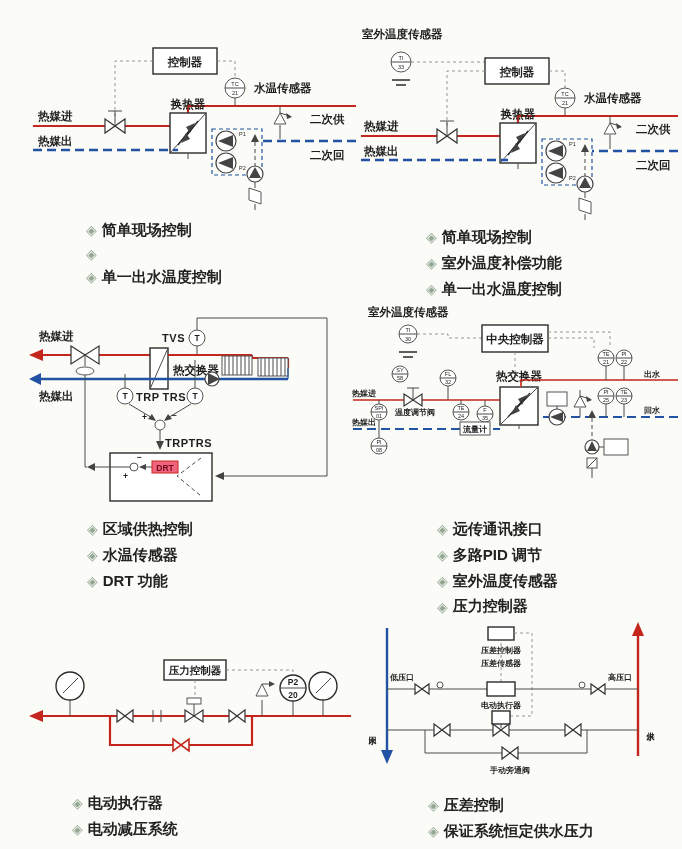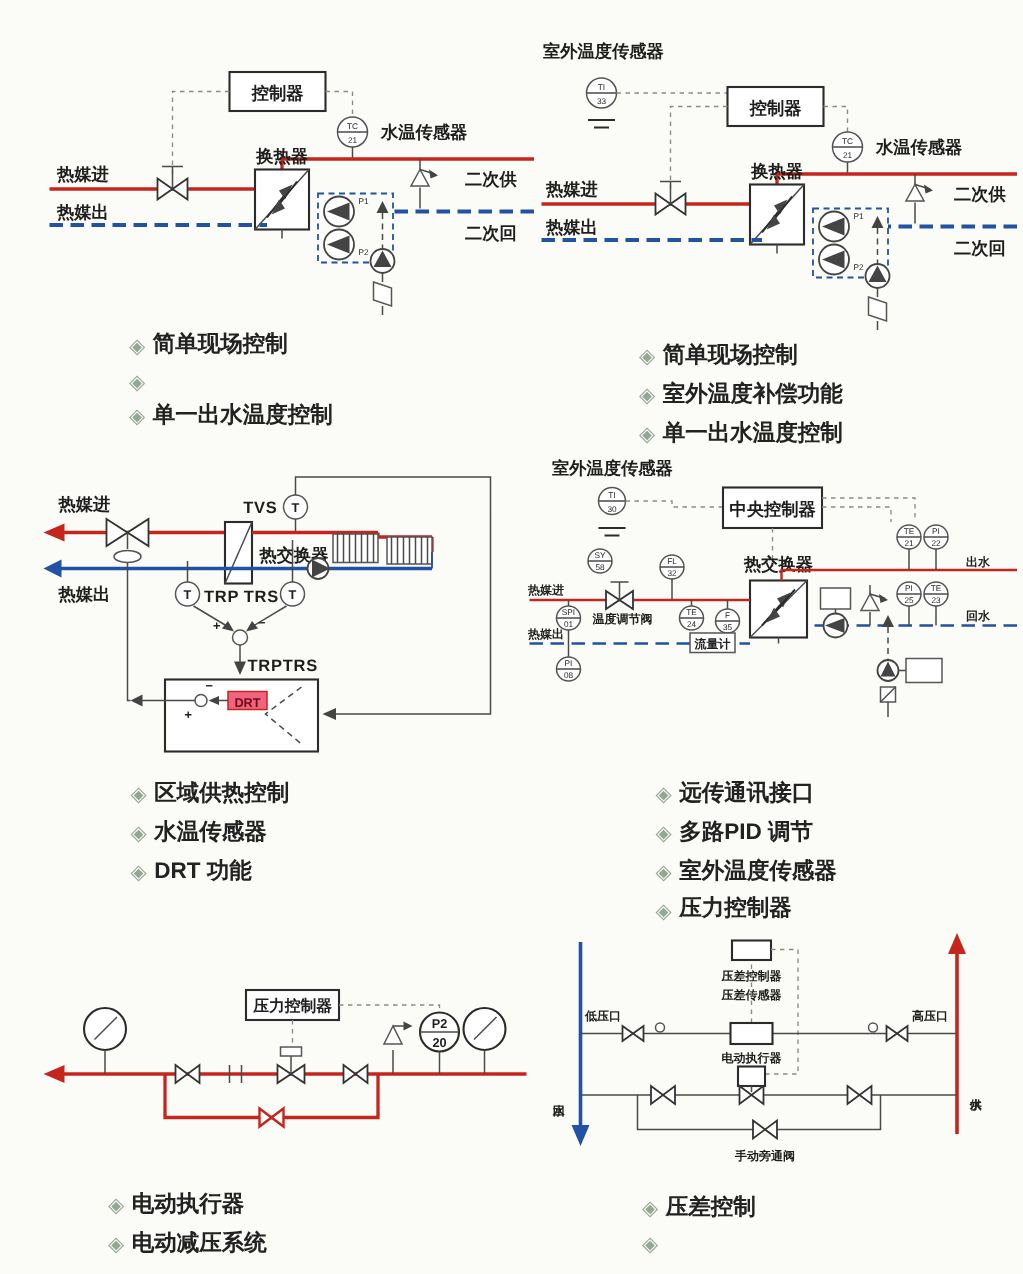--- a/index.html
+++ b/index.html
@@ -574,15 +574,16 @@
     <polygon class="valve" points="142,129 158,141 158,129 142,141"></polygon>
     <text class="t8 mid" x="150" y="155">手动旁通阀</text>
   </svg>
   <div class="bullets" style="margin:18px 0 0 68px">
     <div class="b">
         <span class="dia">◈</span>
         <span>压差控制</span>
       </div>
     <div class="b">
         <span class="dia">◈</span>
+        <span>保证系统恒定供水压力</span>
       </div>
   </div>
 </section>
 
 </body></html>

